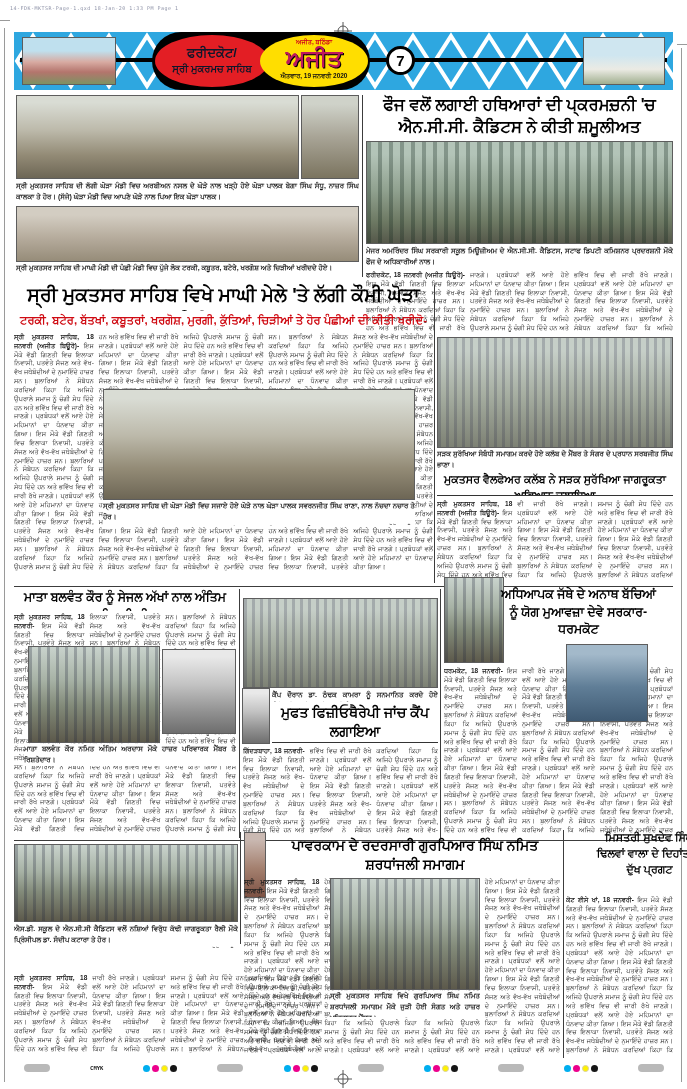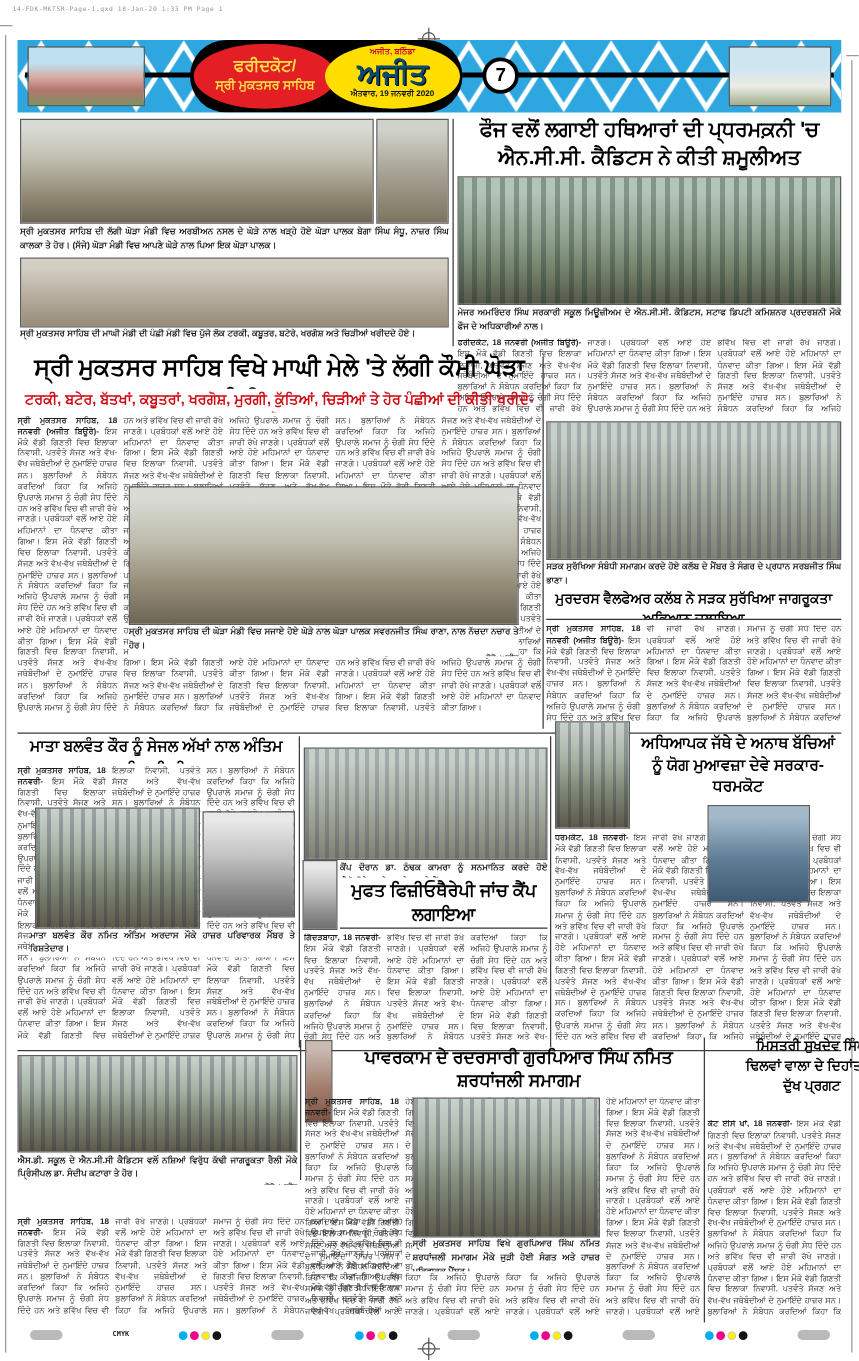--- a/index.html
+++ b/index.html
@@ -6,26 +6,26 @@
   body{width:687px;height:1089px;background:#fbfbf9;font-family:"Liberation Sans",sans-serif;}
   *{box-sizing:border-box;}
   .page{position:absolute;left:0;top:0;width:687px;height:1089px;background:#ffffff;overflow:hidden;}
   .abs{position:absolute;}
   .topline{font-family:"DejaVu Sans Mono",monospace;font-size:5px;color:#8f93a8;letter-spacing:.5px;}
   .edge{background:#9a9a9a;}
   
   .masthead{left:14px;top:32px;width:659px;height:58px;background:#2ea7e0;overflow:hidden;}
   .mast-line{position:absolute;left:6px;right:6px;top:26px;height:4px;background:#000;z-index:1;}
   .oval-capsule{position:absolute;left:138px;top:0;width:218px;height:58px;background:#000;border-radius:29px;z-index:2;}
-  .edition-oval{position:absolute;left:141px;top:3px;width:114px;height:52px;background:#e31e24;border-radius:50%;z-index:3;color:#fde047;text-align:center;font-weight:bold;padding-top:10px;line-height:1.3;}
+  .edition-oval{position:absolute;left:141px;top:3px;width:114px;height:52px;background:#e31e24;border-radius:50%;z-index:3;color:#0f172a;text-align:center;font-weight:bold;padding-top:10px;line-height:1.3;}
   .edition-oval .l1{font-size:13px;display:block;}
   .edition-oval .l2{font-size:10px;display:block;}
   .brand-oval{position:absolute;left:246px;top:3px;width:108px;height:52px;background:#ffde00;border-radius:50%;z-index:3;text-align:center;padding-top:3px;line-height:1.15;}
   .brand-small{font-size:6.5px;font-weight:bold;color:#d0021b;display:block;}
-  .brand-big{font-size:23px;font-weight:bold;color:#0c4a6e;display:block;text-shadow:1px 1px 0 #000;}
+  .brand-big{font-size:23px;font-weight:bold;color:#be185d;display:block;text-shadow:1px 1px 0 #000;}
   .brand-date{font-size:6.5px;font-weight:bold;color:#111;display:block;}
   .page-circle{position:absolute;left:372px;top:14px;width:29px;height:29px;background:#fff;border:3px solid #000;border-radius:50%;z-index:3;text-align:center;font-weight:bold;font-size:15px;line-height:23px;color:#000;}
   
   .ph{position:absolute;border:1px solid #5d5d5d;}
   .tex{background-image:repeating-linear-gradient(90deg,rgba(35,40,60,.28) 0 3px,rgba(0,0,0,0) 3px 9px),linear-gradient(180deg,#c9d3cd,#a7b2a5 35%,#828a79 62%,#5c594b 100%);}
   .ph-horse{background:linear-gradient(180deg,#d9dcd4 8%,#bcb9aa 42%,#938b76 72%,#6d6655);}
   .ph-horse2{background:linear-gradient(180deg,#cfd2c9 10%,#a8a496 50%,#7b745f);}
   .ph-goats{background:linear-gradient(180deg,#d3cdc2 15%,#b7ad9e 55%,#968c79);}
   .ph-ncc{background-image:repeating-linear-gradient(90deg,rgba(20,40,30,.3) 0 4px,rgba(0,0,0,0) 4px 11px),linear-gradient(180deg,#b3c4b8 12%,#90a18f 48%,#6e7a64 78%,#55584a);}
   .ph-cert{background-image:repeating-linear-gradient(90deg,rgba(40,40,70,.22) 0 3px,rgba(0,0,0,0) 3px 8px),linear-gradient(180deg,#c6cfc8 12%,#a6aea1 52%,#7d8174);}
@@ -81,42 +81,42 @@
           </pattern>
         </defs>
       <rect x="0" y="0" width="659" height="58" fill="url(#dm)"></rect>
     </svg>
     <div class="mast-line"></div>
     <div class="ph ph-building" style="left:8px;top:5px;width:94px;height:48px;z-index:2;"></div>
     <div class="ph ph-gurdwara" style="right:8px;top:5px;width:82px;height:48px;z-index:2;"></div>
     <div class="oval-capsule"></div>
     <div class="edition-oval">
       <span class="l1">ਫਰੀਦਕੋਟ/</span>
-      <span class="l2">ਸ੍ਰੀ ਮੁਕਤਸਰ ਸਾਹਿਬ</span>
+      <span class="l2">ਸ੍ਰੀ ਮੁਕਰਮਚ ਸਾਹਿਬ</span>
     </div>
     <div class="brand-oval">
       <span class="brand-small">ਅਜੀਤ, ਬਠਿੰਡਾ</span>
       <span class="brand-big">ਅਜੀਤ</span>
       <span class="brand-date">ਐਤਵਾਰ, 19 ਜਨਵਰੀ 2020</span>
     </div>
     <div class="page-circle">7</div>
   </div>
 
   <div class="ph ph-horse tex" style="left:16px;top:95px;width:283px;height:84px;"></div>
   <div class="ph ph-horse2" style="left:301px;top:95px;width:58px;height:84px;"></div>
   <div class="abs cap" style="left:16px;top:181px;width:343px;height:24px;">
     <span>ਸ੍ਰੀ ਮੁਕਤਸਰ ਸਾਹਿਬ ਦੀ ਲੱਗੀ ਘੋੜਾ ਮੰਡੀ ਵਿਚ ਅਰਬੀਅਨ ਨਸਲ ਦੇ ਘੋੜੇ ਨਾਲ ਖੜ੍ਹੇ ਹੋਏ ਘੋੜਾ ਪਾਲਕ ਬੇਗਾ ਸਿੰਘ ਸੰਧੂ, ਨਾਜ਼ਰ ਸਿੰਘ ਕਾਲਕਾ ਤੇ ਹੋਰ। (ਸੱਜੇ) ਘੋੜਾ ਮੰਡੀ ਵਿਚ ਆਪਣੇ ਘੋੜੇ ਨਾਲ ਪਿਆ ਇਕ ਘੋੜਾ ਪਾਲਕ।</span>
   </div>
   <div class="ph ph-goats tex" style="left:16px;top:206px;width:343px;height:56px;"></div>
   <div class="abs cap" style="left:16px;top:263px;width:343px;height:13px;">
     <span>ਸ੍ਰੀ ਮੁਕਤਸਰ ਸਾਹਿਬ ਦੀ ਮਾਘੀ ਮੰਡੀ ਦੀ ਪੰਛੀ ਮੰਡੀ ਵਿਚ ਪੁੱਜੇ ਲੋਕ ਟਰਕੀ, ਕਬੂਤਰ, ਬਟੇਰੇ, ਖਰਗੋਸ਼ ਅਤੇ ਚਿੜੀਆਂ ਖਰੀਦਦੇ ਹੋਏ।</span>
   </div>
   <div class="abs rule" style="left:362px;top:95px;width:1px;height:182px;"></div>
 
-  <div class="abs hl hl-lg" style="left:366px;top:94px;width:307px;height:46px;">ਫੌਜ ਵਲੋਂ ਲਗਾਈ ਹਥਿਆਰਾਂ ਦੀ ਪ੍ਧਰਮਕ਼ਨੀ 'ਚ ਐਨ.ਸੀ.ਸੀ. ਕੈਡਿਟਸ ਨੇ ਕੀਤੀ ਸ਼ਮੂਲੀਅਤ</div>
+  <div class="abs hl hl-lg" style="left:366px;top:94px;width:307px;height:46px;">ਫੌਜ ਵਲੋਂ ਲਗਾਈ ਹਥਿਆਰਾਂ ਦੀ ਪ੍ਕਰਮਚ਼ਨੀ 'ਚ ਐਨ.ਸੀ.ਸੀ. ਕੈਡਿਟਸ ਨੇ ਕੀਤੀ ਸ਼ਮੂਲੀਅਤ</div>
   <div class="ph ph-ncc" style="left:366px;top:141px;width:307px;height:103px;"></div>
   <div class="abs cap" style="left:366px;top:246px;width:307px;height:23px;">
     <span>ਮੇਜਰ ਅਮਰਿੰਦਰ ਸਿੰਘ ਸਰਕਾਰੀ ਸਕੂਲ ਮਿਊਜ਼ੀਅਮ ਦੇ ਐਨ.ਸੀ.ਸੀ. ਕੈਡਿਟਸ, ਸਟਾਫ ਡਿਪਟੀ ਕਮਿਸ਼ਨਰ ਪ੍ਰਦਰਸ਼ਨੀ ਮੌਕੇ ਫੌਜ ਦੇ ਅਧਿਕਾਰੀਆਂ ਨਾਲ।</span>
   </div>
   <div class="abs body-txt cols3" style="left:366px;top:271px;width:307px;height:62px;">
     <span class="dl">ਫਰੀਦਕੋਟ, 18 ਜਨਵਰੀ (ਅਜੀਤ ਬਿਊਰੋ)-</span>
     <span>ਇਸ ਮੌਕੇ ਵੱਡੀ ਗਿਣਤੀ ਵਿਚ ਇਲਾਕਾ ਨਿਵਾਸੀ, ਪਤਵੰਤੇ ਸੱਜਣ ਅਤੇ ਵੱਖ-ਵੱਖ ਜਥੇਬੰਦੀਆਂ ਦੇ ਨੁਮਾਇੰਦੇ ਹਾਜ਼ਰ ਸਨ। ਬੁਲਾਰਿਆਂ ਨੇ ਸੰਬੋਧਨ ਕਰਦਿਆਂ ਕਿਹਾ ਕਿ ਅਜਿਹੇ ਉਪਰਾਲੇ ਸਮਾਜ ਨੂੰ ਚੰਗੀ ਸੇਧ ਦਿੰਦੇ ਹਨ ਅਤੇ ਭਵਿੱਖ ਵਿਚ ਵੀ ਜਾਰੀ ਰੱਖੇ ਜਾਣਗੇ। ਪ੍ਰਬੰਧਕਾਂ ਵਲੋਂ ਆਏ ਹੋਏ ਮਹਿਮਾਨਾਂ ਦਾ ਧੰਨਵਾਦ ਕੀਤਾ ਗਿਆ। ਇਸ ਮੌਕੇ ਵੱਡੀ ਗਿਣਤੀ ਵਿਚ ਇਲਾਕਾ ਨਿਵਾਸੀ, ਪਤਵੰਤੇ ਸੱਜਣ ਅਤੇ ਵੱਖ-ਵੱਖ ਜਥੇਬੰਦੀਆਂ ਦੇ ਨੁਮਾਇੰਦੇ ਹਾਜ਼ਰ ਸਨ। ਬੁਲਾਰਿਆਂ ਨੇ ਸੰਬੋਧਨ ਕਰਦਿਆਂ ਕਿਹਾ ਕਿ ਅਜਿਹੇ ਉਪਰਾਲੇ ਸਮਾਜ ਨੂੰ ਚੰਗੀ ਸੇਧ ਦਿੰਦੇ ਹਨ ਅਤੇ ਭਵਿੱਖ ਵਿਚ ਵੀ ਜਾਰੀ ਰੱਖੇ ਜਾਣਗੇ। ਪ੍ਰਬੰਧਕਾਂ ਵਲੋਂ ਆਏ ਹੋਏ ਮਹਿਮਾਨਾਂ ਦਾ ਧੰਨਵਾਦ ਕੀਤਾ ਗਿਆ। ਇਸ ਮੌਕੇ ਵੱਡੀ ਗਿਣਤੀ ਵਿਚ ਇਲਾਕਾ ਨਿਵਾਸੀ, ਪਤਵੰਤੇ ਸੱਜਣ ਅਤੇ ਵੱਖ-ਵੱਖ ਜਥੇਬੰਦੀਆਂ ਦੇ ਨੁਮਾਇੰਦੇ ਹਾਜ਼ਰ ਸਨ। ਬੁਲਾਰਿਆਂ ਨੇ ਸੰਬੋਧਨ ਕਰਦਿਆਂ ਕਿਹਾ ਕਿ ਅਜਿਹੇ ਉਪਰਾਲੇ ਸਮਾਜ ਨੂੰ ਚੰਗੀ ਸੇਧ ਦਿੰਦੇ ਹਨ ਅਤੇ ਭਵਿੱਖ ਵਿਚ ਵੀ ਜਾਰੀ ਰੱਖੇ ਜਾਣਗੇ। ਪ੍ਰਬੰਧਕਾਂ ਵਲੋਂ ਆਏ ਹੋਏ ਮਹਿਮਾਨਾਂ ਦਾ ਧੰਨਵਾਦ ਕੀਤਾ ਗਿਆ।</span>
   </div>
 
   <div class="abs hl hl-xl" style="left:14px;top:282px;width:419px;height:29px;">ਸ੍ਰੀ ਮੁਕਤਸਰ ਸਾਹਿਬ ਵਿਖੇ ਮਾਘੀ ਮੇਲੇ 'ਤੇ ਲੱਗੀ ਕੌਮੀ ਘੋੜਾ ਮੰਡੀ ਸਮਾਪਤ</div>
@@ -129,21 +129,21 @@
   <div class="abs cap whitebg" style="left:103px;top:501px;width:312px;height:24px;z-index:2;">
     <span>ਸ੍ਰੀ ਮੁਕਤਸਰ ਸਾਹਿਬ ਦੀ ਘੋੜਾ ਮੰਡੀ ਵਿਚ ਸਜਾਏ ਹੋਏ ਘੋੜੇ ਨਾਲ ਘੋੜਾ ਪਾਲਕ ਸਵਰਨਜੀਤ ਸਿੰਘ ਰਾਣਾ, ਨਾਲ ਨੱਚਦਾ ਨਚਾਰ ਤੇ ਹੋਰ।</span>
     <span class="credit">ਫੋਟੋ: ਅਜੀਤ</span>
   </div>
   <div class="abs rule" style="left:434px;top:285px;width:1px;height:298px;"></div>
 
   <div class="ph ph-cert" style="left:437px;top:337px;width:236px;height:111px;"></div>
   <div class="abs cap" style="left:437px;top:449px;width:236px;height:22px;">
     <span>ਸੜਕ ਸੁਰੱਖਿਆ ਸੰਬੰਧੀ ਸਮਾਗਮ ਕਰਦੇ ਹੋਏ ਕਲੱਬ ਦੇ ਮੈਂਬਰ ਤੇ ਸੰਗਰ ਦੇ ਪ੍ਰਧਾਨ ਸਰਬਜੀਤ ਸਿੰਘ ਭਾਣਾ।</span>
   </div>
-  <div class="abs hl hl-xs" style="left:437px;top:472px;width:236px;height:24px;border-bottom:1px solid #333;">ਮੁਰਦਰਸ ਵੈਲਫੇਅਰ ਕਲੱਬ ਨੇ ਸੜਕ ਸੁਰੱਖਿਆ ਜਾਗਰੂਕਤਾ ਅਭਿਆਨ ਚਲਾਇਆ</div>
+  <div class="abs hl hl-xs" style="left:437px;top:472px;width:236px;height:24px;border-bottom:1px solid #333;">ਮੁਕਤਸਰ ਵੈਲਫੇਅਰ ਕਲੱਬ ਨੇ ਸੜਕ ਸੁਰੱਖਿਆ ਜਾਗਰੂਕਤਾ ਅਭਿਆਨ ਚਲਾਇਆ</div>
   <div class="abs body-txt cols3" style="left:437px;top:500px;width:236px;height:83px;">
     <span class="dl">ਸ੍ਰੀ ਮੁਕਤਸਰ ਸਾਹਿਬ, 18 ਜਨਵਰੀ (ਅਜੀਤ ਬਿਊਰੋ)-</span>
     <span>ਇਸ ਮੌਕੇ ਵੱਡੀ ਗਿਣਤੀ ਵਿਚ ਇਲਾਕਾ ਨਿਵਾਸੀ, ਪਤਵੰਤੇ ਸੱਜਣ ਅਤੇ ਵੱਖ-ਵੱਖ ਜਥੇਬੰਦੀਆਂ ਦੇ ਨੁਮਾਇੰਦੇ ਹਾਜ਼ਰ ਸਨ। ਬੁਲਾਰਿਆਂ ਨੇ ਸੰਬੋਧਨ ਕਰਦਿਆਂ ਕਿਹਾ ਕਿ ਅਜਿਹੇ ਉਪਰਾਲੇ ਸਮਾਜ ਨੂੰ ਚੰਗੀ ਸੇਧ ਦਿੰਦੇ ਹਨ ਅਤੇ ਭਵਿੱਖ ਵਿਚ ਵੀ ਜਾਰੀ ਰੱਖੇ ਜਾਣਗੇ। ਪ੍ਰਬੰਧਕਾਂ ਵਲੋਂ ਆਏ ਹੋਏ ਮਹਿਮਾਨਾਂ ਦਾ ਧੰਨਵਾਦ ਕੀਤਾ ਗਿਆ। ਇਸ ਮੌਕੇ ਵੱਡੀ ਗਿਣਤੀ ਵਿਚ ਇਲਾਕਾ ਨਿਵਾਸੀ, ਪਤਵੰਤੇ ਸੱਜਣ ਅਤੇ ਵੱਖ-ਵੱਖ ਜਥੇਬੰਦੀਆਂ ਦੇ ਨੁਮਾਇੰਦੇ ਹਾਜ਼ਰ ਸਨ। ਬੁਲਾਰਿਆਂ ਨੇ ਸੰਬੋਧਨ ਕਰਦਿਆਂ ਕਿਹਾ ਕਿ ਅਜਿਹੇ ਉਪਰਾਲੇ ਸਮਾਜ ਨੂੰ ਚੰਗੀ ਸੇਧ ਦਿੰਦੇ ਹਨ ਅਤੇ ਭਵਿੱਖ ਵਿਚ ਵੀ ਜਾਰੀ ਰੱਖੇ ਜਾਣਗੇ। ਪ੍ਰਬੰਧਕਾਂ ਵਲੋਂ ਆਏ ਹੋਏ ਮਹਿਮਾਨਾਂ ਦਾ ਧੰਨਵਾਦ ਕੀਤਾ ਗਿਆ। ਇਸ ਮੌਕੇ ਵੱਡੀ ਗਿਣਤੀ ਵਿਚ ਇਲਾਕਾ ਨਿਵਾਸੀ, ਪਤਵੰਤੇ ਸੱਜਣ ਅਤੇ ਵੱਖ-ਵੱਖ ਜਥੇਬੰਦੀਆਂ ਦੇ ਨੁਮਾਇੰਦੇ ਹਾਜ਼ਰ ਸਨ। ਬੁਲਾਰਿਆਂ ਨੇ ਸੰਬੋਧਨ ਕਰਦਿਆਂ ਕਿਹਾ ਕਿ ਅਜਿਹੇ ਉਪਰਾਲੇ ਸਮਾਜ ਨੂੰ ਚੰਗੀ ਸੇਧ ਦਿੰਦੇ ਹਨ ਅਤੇ ਭਵਿੱਖ ਵਿਚ ਵੀ ਜਾਰੀ ਰੱਖੇ ਜਾਣਗੇ। ਪ੍ਰਬੰਧਕਾਂ ਵਲੋਂ ਆਏ ਹੋਏ ਮਹਿਮਾਨਾਂ ਦਾ ਧੰਨਵਾਦ ਕੀਤਾ ਗਿਆ। ਇਸ ਮੌਕੇ ਵੱਡੀ ਗਿਣਤੀ ਵਿਚ ਇਲਾਕਾ ਨਿਵਾਸੀ, ਪਤਵੰਤੇ ਸੱਜਣ ਅਤੇ ਵੱਖ-ਵੱਖ ਜਥੇਬੰਦੀਆਂ ਦੇ ਨੁਮਾਇੰਦੇ ਹਾਜ਼ਰ ਸਨ। ਬੁਲਾਰਿਆਂ ਨੇ ਸੰਬੋਧਨ ਕਰਦਿਆਂ ਕਿਹਾ ਕਿ ਅਜਿਹੇ ਉਪਰਾਲੇ ਸਮਾਜ ਨੂੰ ਚੰਗੀ ਸੇਧ ਦਿੰਦੇ ਹਨ ਅਤੇ ਭਵਿੱਖ ਵਿਚ ਵੀ ਜਾਰੀ ਰੱਖੇ ਜਾਣਗੇ। ਪ੍ਰਬੰਧਕਾਂ ਵਲੋਂ ਆਏ ਹੋਏ ਮਹਿਮਾਨਾਂ ਦਾ ਧੰਨਵਾਦ ਕੀਤਾ ਗਿਆ।</span>
   </div>
   <div class="abs rule" style="left:14px;top:586px;width:659px;height:1px;"></div>
 
   <div class="abs hl hl-sm" style="left:14px;top:589px;width:222px;height:22px;">ਮਾਤਾ ਬਲਵੰਤ ਕੌਰ ਨੂੰ ਸੇਜਲ ਅੱਖਾਂ ਨਾਲ ਅੰਤਿਮ ਵਿਦਾਇਗੀ</div>
   <div class="abs body-txt cols3" style="left:14px;top:613px;width:222px;height:225px;">
     <span class="dl">ਸ੍ਰੀ ਮੁਕਤਸਰ ਸਾਹਿਬ, 18 ਜਨਵਰੀ-</span>
     <span>ਇਸ ਮੌਕੇ ਵੱਡੀ ਗਿਣਤੀ ਵਿਚ ਇਲਾਕਾ ਨਿਵਾਸੀ, ਪਤਵੰਤੇ ਸੱਜਣ ਅਤੇ ਵੱਖ-ਵੱਖ ਜਥੇਬੰਦੀਆਂ ਦੇ ਨੁਮਾਇੰਦੇ ਹਾਜ਼ਰ ਸਨ। ਬੁਲਾਰਿਆਂ ਨੇ ਸੰਬੋਧਨ ਕਰਦਿਆਂ ਕਿਹਾ ਕਿ ਅਜਿਹੇ ਉਪਰਾਲੇ ਸਮਾਜ ਨੂੰ ਚੰਗੀ ਸੇਧ ਦਿੰਦੇ ਹਨ ਅਤੇ ਭਵਿੱਖ ਵਿਚ ਵੀ ਜਾਰੀ ਰੱਖੇ ਜਾਣਗੇ। ਪ੍ਰਬੰਧਕਾਂ ਵਲੋਂ ਆਏ ਹੋਏ ਮਹਿਮਾਨਾਂ ਦਾ ਧੰਨਵਾਦ ਕੀਤਾ ਗਿਆ। ਇਸ ਮੌਕੇ ਵੱਡੀ ਗਿਣਤੀ ਵਿਚ ਇਲਾਕਾ ਨਿਵਾਸੀ, ਪਤਵੰਤੇ ਸੱਜਣ ਅਤੇ ਵੱਖ-ਵੱਖ ਜਥੇਬੰਦੀਆਂ ਦੇ ਨੁਮਾਇੰਦੇ ਹਾਜ਼ਰ ਸਨ। ਬੁਲਾਰਿਆਂ ਨੇ ਸੰਬੋਧਨ ਕਰਦਿਆਂ ਕਿਹਾ ਕਿ ਅਜਿਹੇ ਉਪਰਾਲੇ ਸਮਾਜ ਨੂੰ ਚੰਗੀ ਸੇਧ ਦਿੰਦੇ ਹਨ ਅਤੇ ਭਵਿੱਖ ਵਿਚ ਵੀ ਜਾਰੀ ਰੱਖੇ ਜਾਣਗੇ। ਪ੍ਰਬੰਧਕਾਂ ਵਲੋਂ ਆਏ ਹੋਏ ਮਹਿਮਾਨਾਂ ਦਾ ਧੰਨਵਾਦ ਕੀਤਾ ਗਿਆ। ਇਸ ਮੌਕੇ ਵੱਡੀ ਗਿਣਤੀ ਵਿਚ ਇਲਾਕਾ ਨਿਵਾਸੀ, ਪਤਵੰਤੇ ਸੱਜਣ ਅਤੇ ਵੱਖ-ਵੱਖ ਜਥੇਬੰਦੀਆਂ ਦੇ ਨੁਮਾਇੰਦੇ ਹਾਜ਼ਰ ਸਨ। ਬੁਲਾਰਿਆਂ ਨੇ ਸੰਬੋਧਨ ਕਰਦਿਆਂ ਕਿਹਾ ਕਿ ਅਜਿਹੇ ਉਪਰਾਲੇ ਸਮਾਜ ਨੂੰ ਚੰਗੀ ਸੇਧ ਦਿੰਦੇ ਹਨ ਅਤੇ ਭਵਿੱਖ ਵਿਚ ਵੀ ਜਾਰੀ ਰੱਖੇ ਜਾਣਗੇ। ਪ੍ਰਬੰਧਕਾਂ ਵਲੋਂ ਆਏ ਹੋਏ ਮਹਿਮਾਨਾਂ ਦਾ ਧੰਨਵਾਦ ਕੀਤਾ ਗਿਆ। ਇਸ ਮੌਕੇ ਵੱਡੀ ਗਿਣਤੀ ਵਿਚ ਇਲਾਕਾ ਨਿਵਾਸੀ, ਪਤਵੰਤੇ ਸੱਜਣ ਅਤੇ ਵੱਖ-ਵੱਖ ਜਥੇਬੰਦੀਆਂ ਦੇ ਨੁਮਾਇੰਦੇ ਹਾਜ਼ਰ ਸਨ। ਬੁਲਾਰਿਆਂ ਨੇ ਸੰਬੋਧਨ ਕਰਦਿਆਂ ਕਿਹਾ ਕਿ ਅਜਿਹੇ ਉਪਰਾਲੇ ਸਮਾਜ ਨੂੰ ਚੰਗੀ ਸੇਧ ਦਿੰਦੇ ਹਨ ਅਤੇ ਭਵਿੱਖ ਵਿਚ ਵੀ ਜਾਰੀ ਰੱਖੇ ਜਾਣਗੇ। ਪ੍ਰਬੰਧਕਾਂ ਵਲੋਂ ਆਏ ਹੋਏ ਮਹਿਮਾਨਾਂ ਦਾ ਧੰਨਵਾਦ ਕੀਤਾ ਗਿਆ। ਇਸ ਮੌਕੇ ਵੱਡੀ ਗਿਣਤੀ ਵਿਚ ਇਲਾਕਾ ਨਿਵਾਸੀ, ਪਤਵੰਤੇ ਸੱਜਣ ਅਤੇ ਵੱਖ-ਵੱਖ ਜਥੇਬੰਦੀਆਂ ਦੇ ਨੁਮਾਇੰਦੇ ਹਾਜ਼ਰ ਸਨ। ਬੁਲਾਰਿਆਂ ਨੇ ਸੰਬੋਧਨ ਕਰਦਿਆਂ ਕਿਹਾ ਕਿ ਅਜਿਹੇ ਉਪਰਾਲੇ ਸਮਾਜ ਨੂੰ ਚੰਗੀ ਸੇਧ ਦਿੰਦੇ ਹਨ ਅਤੇ ਭਵਿੱਖ ਵਿਚ ਵੀ ਜਾਰੀ ਰੱਖੇ ਜਾਣਗੇ। ਪ੍ਰਬੰਧਕਾਂ ਵਲੋਂ ਆਏ ਹੋਏ ਮਹਿਮਾਨਾਂ ਦਾ ਧੰਨਵਾਦ ਕੀਤਾ ਗਿਆ। ਇਸ ਮੌਕੇ ਵੱਡੀ ਗਿਣਤੀ ਵਿਚ ਇਲਾਕਾ ਨਿਵਾਸੀ, ਪਤਵੰਤੇ ਸੱਜਣ ਅਤੇ ਵੱਖ-ਵੱਖ ਜਥੇਬੰਦੀਆਂ ਦੇ ਨੁਮਾਇੰਦੇ ਹਾਜ਼ਰ ਸਨ। ਬੁਲਾਰਿਆਂ ਨੇ ਸੰਬੋਧਨ ਕਰਦਿਆਂ ਕਿਹਾ ਕਿ ਅਜਿਹੇ ਉਪਰਾਲੇ ਸਮਾਜ ਨੂੰ ਚੰਗੀ ਸੇਧ ਦਿੰਦੇ ਹਨ ਅਤੇ ਭਵਿੱਖ ਵਿਚ ਵੀ ਜਾਰੀ ਰੱਖੇ ਜਾਣਗੇ। ਪ੍ਰਬੰਧਕਾਂ ਵਲੋਂ ਆਏ ਹੋਏ ਮਹਿਮਾਨਾਂ ਦਾ ਧੰਨਵਾਦ ਕੀਤਾ ਗਿਆ। ਇਸ ਮੌਕੇ ਵੱਡੀ ਗਿਣਤੀ ਵਿਚ ਇਲਾਕਾ ਨਿਵਾਸੀ, ਪਤਵੰਤੇ ਸੱਜਣ ਅਤੇ ਵੱਖ-ਵੱਖ ਜਥੇਬੰਦੀਆਂ ਦੇ ਨੁਮਾਇੰਦੇ ਹਾਜ਼ਰ ਸਨ। ਬੁਲਾਰਿਆਂ ਨੇ ਸੰਬੋਧਨ ਕਰਦਿਆਂ ਕਿਹਾ ਕਿ ਅਜਿਹੇ ਉਪਰਾਲੇ ਸਮਾਜ ਨੂੰ ਚੰਗੀ ਸੇਧ ਦਿੰਦੇ ਹਨ ਅਤੇ ਭਵਿੱਖ ਵਿਚ ਵੀ ਜਾਰੀ ਰੱਖੇ ਜਾਣਗੇ। ਪ੍ਰਬੰਧਕਾਂ ਵਲੋਂ ਆਏ ਹੋਏ ਮਹਿਮਾਨਾਂ ਦਾ ਧੰਨਵਾਦ ਕੀਤਾ ਗਿਆ। ਇਸ ਮੌਕੇ ਵੱਡੀ ਗਿਣਤੀ ਵਿਚ ਇਲਾਕਾ ਨਿਵਾਸੀ, ਪਤਵੰਤੇ ਸੱਜਣ ਅਤੇ ਵੱਖ-ਵੱਖ ਜਥੇਬੰਦੀਆਂ ਦੇ ਨੁਮਾਇੰਦੇ ਹਾਜ਼ਰ ਸਨ। ਬੁਲਾਰਿਆਂ ਨੇ ਸੰਬੋਧਨ ਕਰਦਿਆਂ ਕਿਹਾ ਕਿ ਅਜਿਹੇ ਉਪਰਾਲੇ ਸਮਾਜ ਨੂੰ ਚੰਗੀ ਸੇਧ ਦਿੰਦੇ ਹਨ ਅਤੇ ਭਵਿੱਖ ਵਿਚ ਵੀ ਜਾਰੀ ਰੱਖੇ ਜਾਣਗੇ। ਪ੍ਰਬੰਧਕਾਂ ਵਲੋਂ ਆਏ ਹੋਏ ਮਹਿਮਾਨਾਂ ਦਾ ਧੰਨਵਾਦ ਕੀਤਾ ਗਿਆ। ਇਸ ਮੌਕੇ ਵੱਡੀ ਗਿਣਤੀ ਵਿਚ ਇਲਾਕਾ ਨਿਵਾਸੀ, ਪਤਵੰਤੇ ਸੱਜਣ ਅਤੇ ਵੱਖ-ਵੱਖ ਜਥੇਬੰਦੀਆਂ ਦੇ ਨੁਮਾਇੰਦੇ ਹਾਜ਼ਰ ਸਨ। ਬੁਲਾਰਿਆਂ ਨੇ ਸੰਬੋਧਨ ਕਰਦਿਆਂ ਕਿਹਾ ਕਿ ਅਜਿਹੇ ਉਪਰਾਲੇ ਸਮਾਜ ਨੂੰ ਚੰਗੀ ਸੇਧ ਦਿੰਦੇ ਹਨ ਅਤੇ ਭਵਿੱਖ ਵਿਚ ਵੀ ਜਾਰੀ ਰੱਖੇ ਜਾਣਗੇ। ਪ੍ਰਬੰਧਕਾਂ ਵਲੋਂ ਆਏ ਹੋਏ ਮਹਿਮਾਨਾਂ ਦਾ ਧੰਨਵਾਦ ਕੀਤਾ ਗਿਆ। ਇਸ ਮੌਕੇ ਵੱਡੀ ਗਿਣਤੀ ਵਿਚ ਇਲਾਕਾ ਨਿਵਾਸੀ, ਪਤਵੰਤੇ ਸੱਜਣ ਅਤੇ ਵੱਖ-ਵੱਖ ਜਥੇਬੰਦੀਆਂ ਦੇ ਨੁਮਾਇੰਦੇ ਹਾਜ਼ਰ ਸਨ। ਬੁਲਾਰਿਆਂ ਨੇ ਸੰਬੋਧਨ ਕਰਦਿਆਂ ਕਿਹਾ ਕਿ ਅਜਿਹੇ ਉਪਰਾਲੇ ਸਮਾਜ ਨੂੰ ਚੰਗੀ ਸੇਧ ਦਿੰਦੇ ਹਨ ਅਤੇ ਭਵਿੱਖ ਵਿਚ ਵੀ ਜਾਰੀ ਰੱਖੇ ਜਾਣਗੇ। ਪ੍ਰਬੰਧਕਾਂ ਵਲੋਂ ਆਏ ਹੋਏ ਮਹਿਮਾਨਾਂ ਦਾ ਧੰਨਵਾਦ ਕੀਤਾ ਗਿਆ।</span>
@@ -161,21 +161,21 @@
   </div>
   <div class="abs hl hl-md" style="left:272px;top:703px;width:166px;height:40px;border-bottom:1px solid #333;">ਮੁਫਤ ਫਿਜ਼ੀਓਥੈਰੇਪੀ ਜਾਂਚ ਕੈਂਪ ਲਗਾਇਆ</div>
   <div class="ph ph-bw" style="left:242px;top:688px;width:28px;height:56px;z-index:2;"></div>
   <div class="abs body-txt cols3" style="left:243px;top:747px;width:195px;height:91px;">
     <span class="dl">ਗਿੱਦੜਬਾਹਾ, 18 ਜਨਵਰੀ-</span>
     <span>ਇਸ ਮੌਕੇ ਵੱਡੀ ਗਿਣਤੀ ਵਿਚ ਇਲਾਕਾ ਨਿਵਾਸੀ, ਪਤਵੰਤੇ ਸੱਜਣ ਅਤੇ ਵੱਖ-ਵੱਖ ਜਥੇਬੰਦੀਆਂ ਦੇ ਨੁਮਾਇੰਦੇ ਹਾਜ਼ਰ ਸਨ। ਬੁਲਾਰਿਆਂ ਨੇ ਸੰਬੋਧਨ ਕਰਦਿਆਂ ਕਿਹਾ ਕਿ ਅਜਿਹੇ ਉਪਰਾਲੇ ਸਮਾਜ ਨੂੰ ਚੰਗੀ ਸੇਧ ਦਿੰਦੇ ਹਨ ਅਤੇ ਭਵਿੱਖ ਵਿਚ ਵੀ ਜਾਰੀ ਰੱਖੇ ਜਾਣਗੇ। ਪ੍ਰਬੰਧਕਾਂ ਵਲੋਂ ਆਏ ਹੋਏ ਮਹਿਮਾਨਾਂ ਦਾ ਧੰਨਵਾਦ ਕੀਤਾ ਗਿਆ। ਇਸ ਮੌਕੇ ਵੱਡੀ ਗਿਣਤੀ ਵਿਚ ਇਲਾਕਾ ਨਿਵਾਸੀ, ਪਤਵੰਤੇ ਸੱਜਣ ਅਤੇ ਵੱਖ-ਵੱਖ ਜਥੇਬੰਦੀਆਂ ਦੇ ਨੁਮਾਇੰਦੇ ਹਾਜ਼ਰ ਸਨ। ਬੁਲਾਰਿਆਂ ਨੇ ਸੰਬੋਧਨ ਕਰਦਿਆਂ ਕਿਹਾ ਕਿ ਅਜਿਹੇ ਉਪਰਾਲੇ ਸਮਾਜ ਨੂੰ ਚੰਗੀ ਸੇਧ ਦਿੰਦੇ ਹਨ ਅਤੇ ਭਵਿੱਖ ਵਿਚ ਵੀ ਜਾਰੀ ਰੱਖੇ ਜਾਣਗੇ। ਪ੍ਰਬੰਧਕਾਂ ਵਲੋਂ ਆਏ ਹੋਏ ਮਹਿਮਾਨਾਂ ਦਾ ਧੰਨਵਾਦ ਕੀਤਾ ਗਿਆ। ਇਸ ਮੌਕੇ ਵੱਡੀ ਗਿਣਤੀ ਵਿਚ ਇਲਾਕਾ ਨਿਵਾਸੀ, ਪਤਵੰਤੇ ਸੱਜਣ ਅਤੇ ਵੱਖ-ਵੱਖ ਜਥੇਬੰਦੀਆਂ ਦੇ ਨੁਮਾਇੰਦੇ ਹਾਜ਼ਰ ਸਨ। ਬੁਲਾਰਿਆਂ ਨੇ ਸੰਬੋਧਨ ਕਰਦਿਆਂ ਕਿਹਾ ਕਿ ਅਜਿਹੇ ਉਪਰਾਲੇ ਸਮਾਜ ਨੂੰ ਚੰਗੀ ਸੇਧ ਦਿੰਦੇ ਹਨ ਅਤੇ ਭਵਿੱਖ ਵਿਚ ਵੀ ਜਾਰੀ ਰੱਖੇ ਜਾਣਗੇ। ਪ੍ਰਬੰਧਕਾਂ ਵਲੋਂ ਆਏ ਹੋਏ ਮਹਿਮਾਨਾਂ ਦਾ ਧੰਨਵਾਦ ਕੀਤਾ ਗਿਆ। ਇਸ ਮੌਕੇ ਵੱਡੀ ਗਿਣਤੀ ਵਿਚ ਇਲਾਕਾ ਨਿਵਾਸੀ, ਪਤਵੰਤੇ ਸੱਜਣ ਅਤੇ ਵੱਖ-ਵੱਖ ਜਥੇਬੰਦੀਆਂ ਦੇ ਨੁਮਾਇੰਦੇ ਹਾਜ਼ਰ ਸਨ। ਬੁਲਾਰਿਆਂ ਨੇ ਸੰਬੋਧਨ ਕਰਦਿਆਂ ਕਿਹਾ ਕਿ ਅਜਿਹੇ ਉਪਰਾਲੇ ਸਮਾਜ ਨੂੰ ਚੰਗੀ ਸੇਧ ਦਿੰਦੇ ਹਨ ਅਤੇ ਭਵਿੱਖ ਵਿਚ ਵੀ ਜਾਰੀ ਰੱਖੇ ਜਾਣਗੇ। ਪ੍ਰਬੰਧਕਾਂ ਵਲੋਂ ਆਏ ਹੋਏ ਮਹਿਮਾਨਾਂ ਦਾ ਧੰਨਵਾਦ ਕੀਤਾ ਗਿਆ।</span>
   </div>
   <div class="abs rule" style="left:440px;top:589px;width:1px;height:249px;"></div>
 
   <div class="ph ph-crowd tex" style="left:444px;top:577px;width:60px;height:86px;"></div>
-  <div class="abs hl hl-sm" style="left:508px;top:586px;width:165px;height:50px;">ਅਧਿਆਪਕ ਜੱਥੇ ਦੇ ਅਨਾਥ ਬੱਚਿਆਂ ਨੂੰ ਯੋਗ ਮੁਆਵਜ਼ਾ ਦੇਵੇ ਸਰਕਾਰ- ਧਰਮਕੋਟ</div>
+  <div class="abs hl hl-sm" style="left:496px;top:586px;width:165px;height:50px;">ਅਧਿਆਪਕ ਜੱਥੇ ਦੇ ਅਨਾਥ ਬੱਚਿਆਂ ਨੂੰ ਯੋਗ ਮੁਆਵਜ਼ਾ ਦੇਵੇ ਸਰਕਾਰ- ਧਰਮਕੋਟ</div>
   <div class="abs body-txt cols3" style="left:444px;top:667px;width:229px;height:171px;">
     <span class="dl">ਧਰਮਕੋਟ, 18 ਜਨਵਰੀ-</span>
     <span>ਇਸ ਮੌਕੇ ਵੱਡੀ ਗਿਣਤੀ ਵਿਚ ਇਲਾਕਾ ਨਿਵਾਸੀ, ਪਤਵੰਤੇ ਸੱਜਣ ਅਤੇ ਵੱਖ-ਵੱਖ ਜਥੇਬੰਦੀਆਂ ਦੇ ਨੁਮਾਇੰਦੇ ਹਾਜ਼ਰ ਸਨ। ਬੁਲਾਰਿਆਂ ਨੇ ਸੰਬੋਧਨ ਕਰਦਿਆਂ ਕਿਹਾ ਕਿ ਅਜਿਹੇ ਉਪਰਾਲੇ ਸਮਾਜ ਨੂੰ ਚੰਗੀ ਸੇਧ ਦਿੰਦੇ ਹਨ ਅਤੇ ਭਵਿੱਖ ਵਿਚ ਵੀ ਜਾਰੀ ਰੱਖੇ ਜਾਣਗੇ। ਪ੍ਰਬੰਧਕਾਂ ਵਲੋਂ ਆਏ ਹੋਏ ਮਹਿਮਾਨਾਂ ਦਾ ਧੰਨਵਾਦ ਕੀਤਾ ਗਿਆ। ਇਸ ਮੌਕੇ ਵੱਡੀ ਗਿਣਤੀ ਵਿਚ ਇਲਾਕਾ ਨਿਵਾਸੀ, ਪਤਵੰਤੇ ਸੱਜਣ ਅਤੇ ਵੱਖ-ਵੱਖ ਜਥੇਬੰਦੀਆਂ ਦੇ ਨੁਮਾਇੰਦੇ ਹਾਜ਼ਰ ਸਨ। ਬੁਲਾਰਿਆਂ ਨੇ ਸੰਬੋਧਨ ਕਰਦਿਆਂ ਕਿਹਾ ਕਿ ਅਜਿਹੇ ਉਪਰਾਲੇ ਸਮਾਜ ਨੂੰ ਚੰਗੀ ਸੇਧ ਦਿੰਦੇ ਹਨ ਅਤੇ ਭਵਿੱਖ ਵਿਚ ਵੀ ਜਾਰੀ ਰੱਖੇ ਜਾਣਗੇ। ਪ੍ਰਬੰਧਕਾਂ ਵਲੋਂ ਆਏ ਹੋਏ ਮਹਿਮਾਨਾਂ ਦਾ ਧੰਨਵਾਦ ਕੀਤਾ ਗਿਆ। ਇਸ ਮੌਕੇ ਵੱਡੀ ਗਿਣਤੀ ਵਿਚ ਇਲਾਕਾ ਨਿਵਾਸੀ, ਪਤਵੰਤੇ ਸੱਜਣ ਅਤੇ ਵੱਖ-ਵੱਖ ਜਥੇਬੰਦੀਆਂ ਦੇ ਨੁਮਾਇੰਦੇ ਹਾਜ਼ਰ ਸਨ। ਬੁਲਾਰਿਆਂ ਨੇ ਸੰਬੋਧਨ ਕਰਦਿਆਂ ਕਿਹਾ ਕਿ ਅਜਿਹੇ ਉਪਰਾਲੇ ਸਮਾਜ ਨੂੰ ਚੰਗੀ ਸੇਧ ਦਿੰਦੇ ਹਨ ਅਤੇ ਭਵਿੱਖ ਵਿਚ ਵੀ ਜਾਰੀ ਰੱਖੇ ਜਾਣਗੇ। ਪ੍ਰਬੰਧਕਾਂ ਵਲੋਂ ਆਏ ਹੋਏ ਮਹਿਮਾਨਾਂ ਦਾ ਧੰਨਵਾਦ ਕੀਤਾ ਗਿਆ। ਇਸ ਮੌਕੇ ਵੱਡੀ ਗਿਣਤੀ ਵਿਚ ਇਲਾਕਾ ਨਿਵਾਸੀ, ਪਤਵੰਤੇ ਸੱਜਣ ਅਤੇ ਵੱਖ-ਵੱਖ ਜਥੇਬੰਦੀਆਂ ਦੇ ਨੁਮਾਇੰਦੇ ਹਾਜ਼ਰ ਸਨ। ਬੁਲਾਰਿਆਂ ਨੇ ਸੰਬੋਧਨ ਕਰਦਿਆਂ ਕਿਹਾ ਕਿ ਅਜਿਹੇ ਉਪਰਾਲੇ ਸਮਾਜ ਨੂੰ ਚੰਗੀ ਸੇਧ ਦਿੰਦੇ ਹਨ ਅਤੇ ਭਵਿੱਖ ਵਿਚ ਵੀ ਜਾਰੀ ਰੱਖੇ ਜਾਣਗੇ। ਪ੍ਰਬੰਧਕਾਂ ਵਲੋਂ ਆਏ ਹੋਏ ਮਹਿਮਾਨਾਂ ਦਾ ਧੰਨਵਾਦ ਕੀਤਾ ਗਿਆ। ਇਸ ਮੌਕੇ ਵੱਡੀ ਗਿਣਤੀ ਵਿਚ ਇਲਾਕਾ ਨਿਵਾਸੀ, ਪਤਵੰਤੇ ਸੱਜਣ ਅਤੇ ਵੱਖ-ਵੱਖ ਜਥੇਬੰਦੀਆਂ ਦੇ ਨੁਮਾਇੰਦੇ ਹਾਜ਼ਰ ਸਨ। ਬੁਲਾਰਿਆਂ ਨੇ ਸੰਬੋਧਨ ਕਰਦਿਆਂ ਕਿਹਾ ਕਿ ਅਜਿਹੇ ਉਪਰਾਲੇ ਸਮਾਜ ਨੂੰ ਚੰਗੀ ਸੇਧ ਦਿੰਦੇ ਹਨ ਅਤੇ ਭਵਿੱਖ ਵਿਚ ਵੀ ਜਾਰੀ ਰੱਖੇ ਜਾਣਗੇ। ਪ੍ਰਬੰਧਕਾਂ ਵਲੋਂ ਆਏ ਹੋਏ ਮਹਿਮਾਨਾਂ ਦਾ ਧੰਨਵਾਦ ਕੀਤਾ ਗਿਆ। ਇਸ ਮੌਕੇ ਵੱਡੀ ਗਿਣਤੀ ਵਿਚ ਇਲਾਕਾ ਨਿਵਾਸੀ, ਪਤਵੰਤੇ ਸੱਜਣ ਅਤੇ ਵੱਖ-ਵੱਖ ਜਥੇਬੰਦੀਆਂ ਦੇ ਨੁਮਾਇੰਦੇ ਹਾਜ਼ਰ ਸਨ। ਬੁਲਾਰਿਆਂ ਨੇ ਸੰਬੋਧਨ ਕਰਦਿਆਂ ਕਿਹਾ ਕਿ ਅਜਿਹੇ ਉਪਰਾਲੇ ਸਮਾਜ ਨੂੰ ਚੰਗੀ ਸੇਧ ਦਿੰਦੇ ਹਨ ਅਤੇ ਭਵਿੱਖ ਵਿਚ ਵੀ ਜਾਰੀ ਰੱਖੇ ਜਾਣਗੇ। ਪ੍ਰਬੰਧਕਾਂ ਵਲੋਂ ਆਏ ਹੋਏ ਮਹਿਮਾਨਾਂ ਦਾ ਧੰਨਵਾਦ ਕੀਤਾ ਗਿਆ। ਇਸ ਮੌਕੇ ਵੱਡੀ ਗਿਣਤੀ ਵਿਚ ਇਲਾਕਾ ਨਿਵਾਸੀ, ਪਤਵੰਤੇ ਸੱਜਣ ਅਤੇ ਵੱਖ-ਵੱਖ ਜਥੇਬੰਦੀਆਂ ਦੇ ਨੁਮਾਇੰਦੇ ਹਾਜ਼ਰ ਸਨ। ਬੁਲਾਰਿਆਂ ਨੇ ਸੰਬੋਧਨ ਕਰਦਿਆਂ ਕਿਹਾ ਕਿ ਅਜਿਹੇ ਉਪਰਾਲੇ ਸਮਾਜ ਨੂੰ ਚੰਗੀ ਸੇਧ ਦਿੰਦੇ ਹਨ ਅਤੇ ਭਵਿੱਖ ਵਿਚ ਵੀ ਜਾਰੀ ਰੱਖੇ ਜਾਣਗੇ। ਪ੍ਰਬੰਧਕਾਂ ਵਲੋਂ ਆਏ ਹੋਏ ਮਹਿਮਾਨਾਂ ਦਾ ਧੰਨਵਾਦ ਕੀਤਾ ਗਿਆ। ਇਸ ਮੌਕੇ ਵੱਡੀ ਗਿਣਤੀ ਵਿਚ ਇਲਾਕਾ ਨਿਵਾਸੀ, ਪਤਵੰਤੇ ਸੱਜਣ ਅਤੇ ਵੱਖ-ਵੱਖ ਜਥੇਬੰਦੀਆਂ ਦੇ ਨੁਮਾਇੰਦੇ ਹਾਜ਼ਰ ਸਨ। ਬੁਲਾਰਿਆਂ ਨੇ ਸੰਬੋਧਨ ਕਰਦਿਆਂ ਕਿਹਾ ਕਿ ਅਜਿਹੇ ਉਪਰਾਲੇ ਸਮਾਜ ਨੂੰ ਚੰਗੀ ਸੇਧ ਦਿੰਦੇ ਹਨ ਅਤੇ ਭਵਿੱਖ ਵਿਚ ਵੀ ਜਾਰੀ ਰੱਖੇ ਜਾਣਗੇ। ਪ੍ਰਬੰਧਕਾਂ ਵਲੋਂ ਆਏ ਹੋਏ ਮਹਿਮਾਨਾਂ ਦਾ ਧੰਨਵਾਦ ਕੀਤਾ ਗਿਆ।</span>
   </div>
   <div class="ph ph-blue" style="left:566px;top:644px;width:82px;height:78px;z-index:2;"></div>
   <div class="abs rule" style="left:14px;top:840px;width:659px;height:1px;"></div>
 
   <div class="ph tex" style="left:14px;top:844px;width:224px;height:78px;"></div>
   <div class="abs cap" style="left:14px;top:924px;width:224px;height:24px;">
     <span>ਐਸ.ਡੀ. ਸਕੂਲ ਦੇ ਐਨ.ਸੀ.ਸੀ ਕੈਡਿਟਸ ਵਲੋਂ ਨਸ਼ਿਆਂ ਵਿਰੁੱਧ ਕੱਢੀ ਜਾਗਰੂਕਤਾ ਰੈਲੀ ਮੌਕੇ ਪ੍ਰਿੰਸੀਪਲ ਡਾ. ਸੰਦੀਪ ਕਟਾਰਾ ਤੇ ਹੋਰ।</span>

